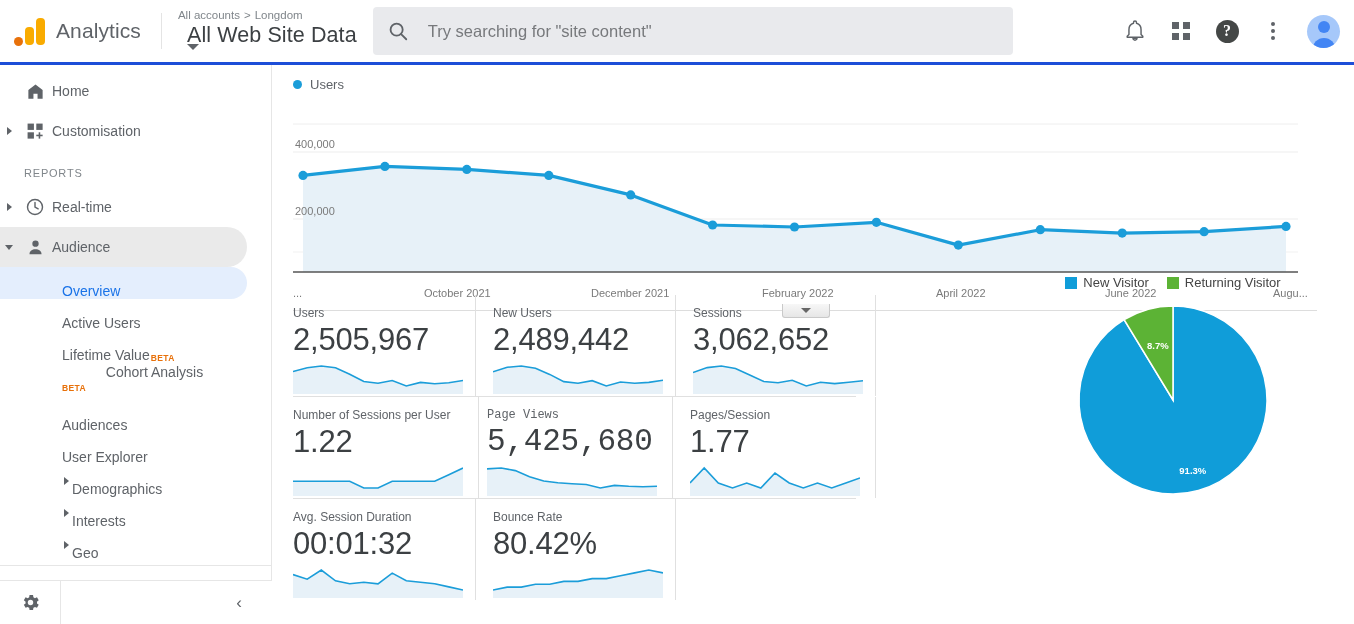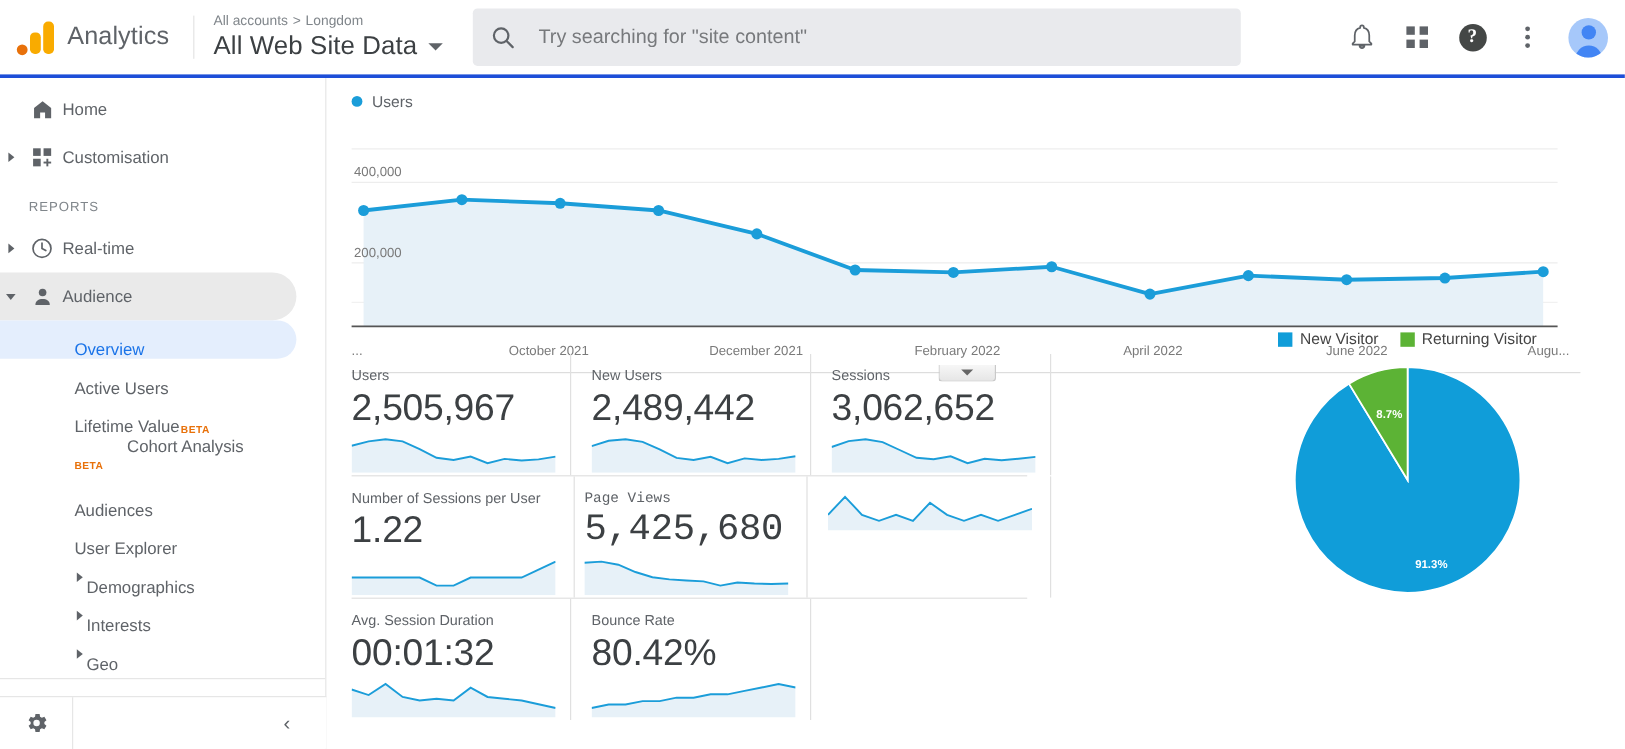--- a/index.html
+++ b/index.html
@@ -33,21 +33,21 @@
     font-size: 21px; color: #5f6368; letter-spacing: .1px;
   }
   .brand-divider {
     width: 1px; height: 36px; background: #e4e4e4; margin: 0 16px 0 20px;
   }
   .account-block { line-height: 1.1; }
   .breadcrumb {
     font-size: 11.5px; color: #80868b; margin-bottom: 2px;
   }
   .breadcrumb .sep { margin: 0 4px; }
-  .profile-row { display: flex; align-items: baseline; }
+  .profile-row { display: flex; align-items: baseline; flex-direction: column; }
   .profile-name {
     font-size: 21.5px; color: #3c4043; letter-spacing: .1px;
   }
   .caret-down {
     width: 0; height: 0; margin-left: 9px;
     border-left: 6px solid transparent;
     border-right: 6px solid transparent;
     border-top: 6px solid #5f6368;
     display: inline-block; position: relative; top: -3px;
     cursor: pointer;
@@ -531,20 +531,24 @@
         <div class="inner">
           <div class="mlabel">Page Views</div>
           <div class="mvalue">5,425,680</div>
         </div>
         <div class="spark"><svg width="170" height="32" viewBox="0 0 170 32">
               <path d="M0.0 4.9 L14.2 4.0 L28.3 6.6 L42.5 12.7 L56.7 17.0 L70.8 18.8 L85.0 19.7 L99.2 20.5 L113.3 24.0 L127.5 21.4 L141.7 22.3 L155.8 22.7 L170.0 22.3 L170 32 L0 32 Z" fill="#e7f1f8"></path>
               <path d="M0.0 4.9 L14.2 4.0 L28.3 6.6 L42.5 12.7 L56.7 17.0 L70.8 18.8 L85.0 19.7 L99.2 20.5 L113.3 24.0 L127.5 21.4 L141.7 22.3 L155.8 22.7 L170.0 22.3" fill="none" stroke="#1b9dd9" stroke-width="1.6"></path>
             </svg></div>
       </div>
       <div class="metric-card has-right-border" style="margin-left:17px;">
+        <div class="inner">
+          <div class="mlabel">Pages/Session</div>
+          <div class="mvalue">1.77</div>
+        </div>
         <div class="spark"><svg width="170" height="32" viewBox="0 0 170 32">
               <path d="M0.0 19.0 L14.2 4.0 L28.3 19.0 L42.5 24.0 L56.7 19.0 L70.8 24.0 L85.0 9.0 L99.2 19.0 L113.3 24.0 L127.5 19.0 L141.7 24.0 L155.8 19.0 L170.0 14.0 L170 32 L0 32 Z" fill="#e7f1f8"></path>
               <path d="M0.0 19.0 L14.2 4.0 L28.3 19.0 L42.5 24.0 L56.7 19.0 L70.8 24.0 L85.0 9.0 L99.2 19.0 L113.3 24.0 L127.5 19.0 L141.7 24.0 L155.8 19.0 L170.0 14.0" fill="none" stroke="#1b9dd9" stroke-width="1.6"></path>
             </svg></div>
       </div>
     </div>
     <div class="row-sep"></div>
 
     <div class="card-row">
       <div class="metric-card has-right-border">

